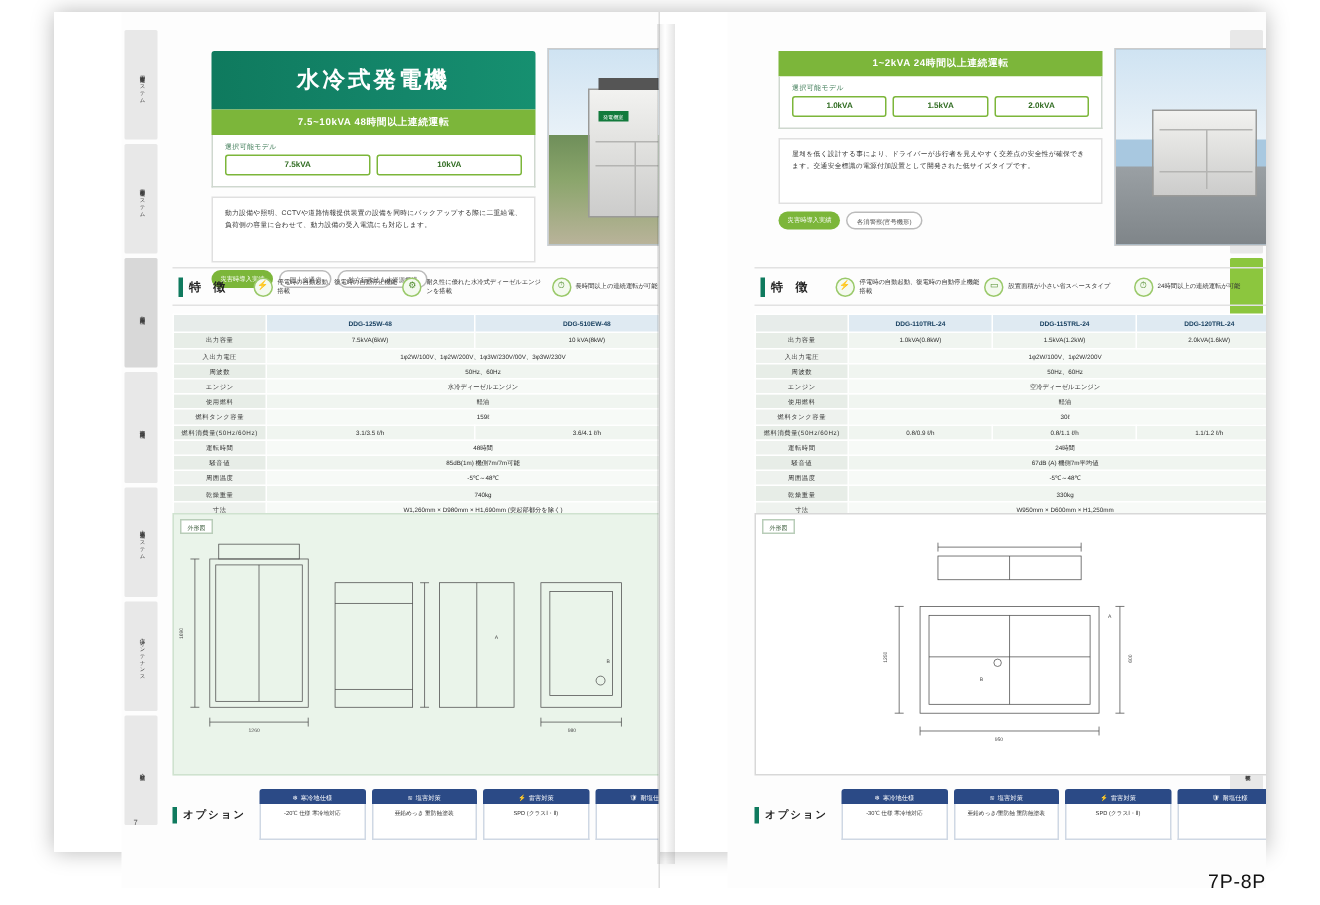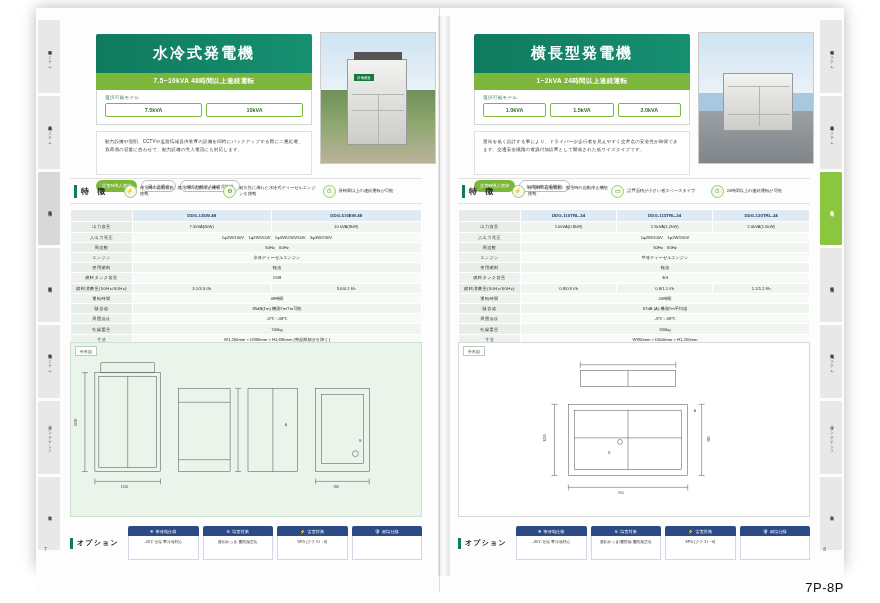--- a/index.html
+++ b/index.html
@@ -21,20 +21,21 @@
     width: 808px; height: 560px;
     background: #ffffff;
     box-shadow: 0 0 14px rgba(0,0,0,0.28);
     display: flex;
   }
   .page {
     position: relative;
     width: 404px; height: 584px;
     background: #fdfdfd;
     overflow: hidden;
+    margin-left: 45px;
   }
   .page.left { border-right: 1px solid #dcdcdc; }
   .page-inner {
     position: absolute;
     left: 26px; top: 10px;
     width: 366px; height: 540px;
   }
   
   .side-tabs {
     position: absolute;
@@ -528,21 +529,20 @@
         <div class="side-tab flex1 active">非常用発電機</div>
         <div class="side-tab flex1">可搬型発電機</div>
         <div class="side-tab flex1">太陽光発電システム</div>
         <div class="side-tab flex1">保守・メンテナンス</div>
         <div class="side-tab flex1">会社概要</div>
       </div>
 
       <div class="page-inner" style="left:14px;">
 
         <div class="prod-header" style="left:20px;">
-          <div class="prod-title alt">横長型発電機</div>
           <div class="prod-sub">1~2kVA 24時間以上連続運転</div>
           <div class="model-box">
             <div class="model-label">選択可能モデル</div>
             <div class="model-chips">
               <div class="model-chip">1.0kVA</div>
               <div class="model-chip">1.5kVA</div>
               <div class="model-chip">2.0kVA</div>
             </div>
           </div>
           <div class="desc-box">屋체を低く設計する事により、ドライバーが歩行者を見えやすく交差点の安全性が確保できます。交通安全標識の電源付加設置として開発された低サイズタイプです。</div>

